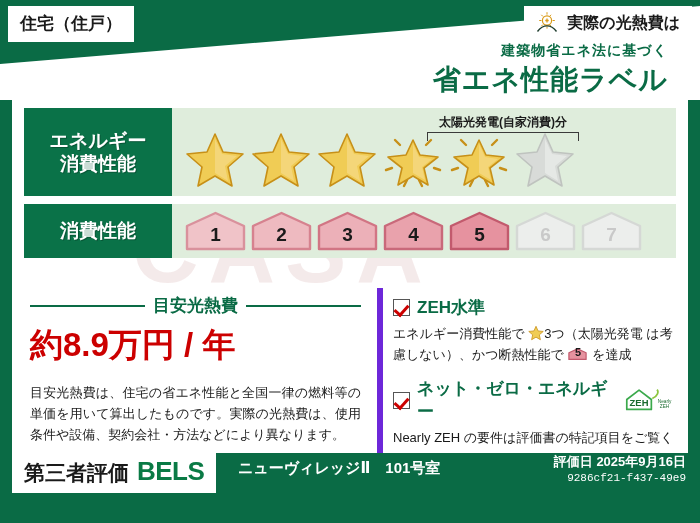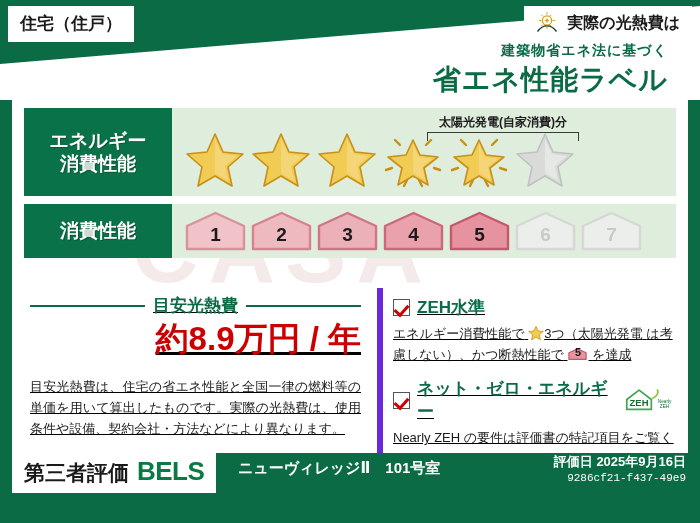--- a/index.html
+++ b/index.html
@@ -115,36 +115,36 @@
   }
   .house span {
     position: relative; z-index: 2;
     font-size: 19px; font-weight: bold; color: #1a1a1a;
     padding-bottom: 5px;
   }
   .house.off span { color: #c9c9c9; }
   
   .cols {
     position: absolute; left: 0; top: 190px; width: 676px; height: 165px;
-    display: flex; z-index: 2; text-decoration: underline;
+    display: flex; z-index: 2;
   }
   .col-left { width: 365px; padding: 6px 16px 0 18px; position: relative; }
   .col-right {
     flex: 1; padding: 8px 12px 0 10px;
     border-left: 6px solid #6d28d9;
   }
   .cost-head {
     display: flex; align-items: center; gap: 8px;
     justify-content: center;
   }
   .cost-head .hr { flex: 1; height: 2px; background: #0a6b45; }
   .cost-head .t { font-size: 17px; font-weight: bold; color: #0a6b45; }
   .cost-val {
-    text-align: right; color: #cc0000;
-    font-size: 33px; font-weight: bold; 
+    text-align: left; color: #cc0000;
+    font-size: 33px; font-weight: bold; margin-top: 6px;
     letter-spacing: 0px;
   }
   .cost-note {
     margin-top: 14px; font-size: 13px; color: #1a1a1a;
     line-height: 1.62; text-align: justify;
   }
   .chk-row { display: flex; align-items: center; gap: 7px; }
   .chk {
     width: 17px; height: 17px; border: 1.5px solid #555;
     background: #fff; position: relative; flex: none;

